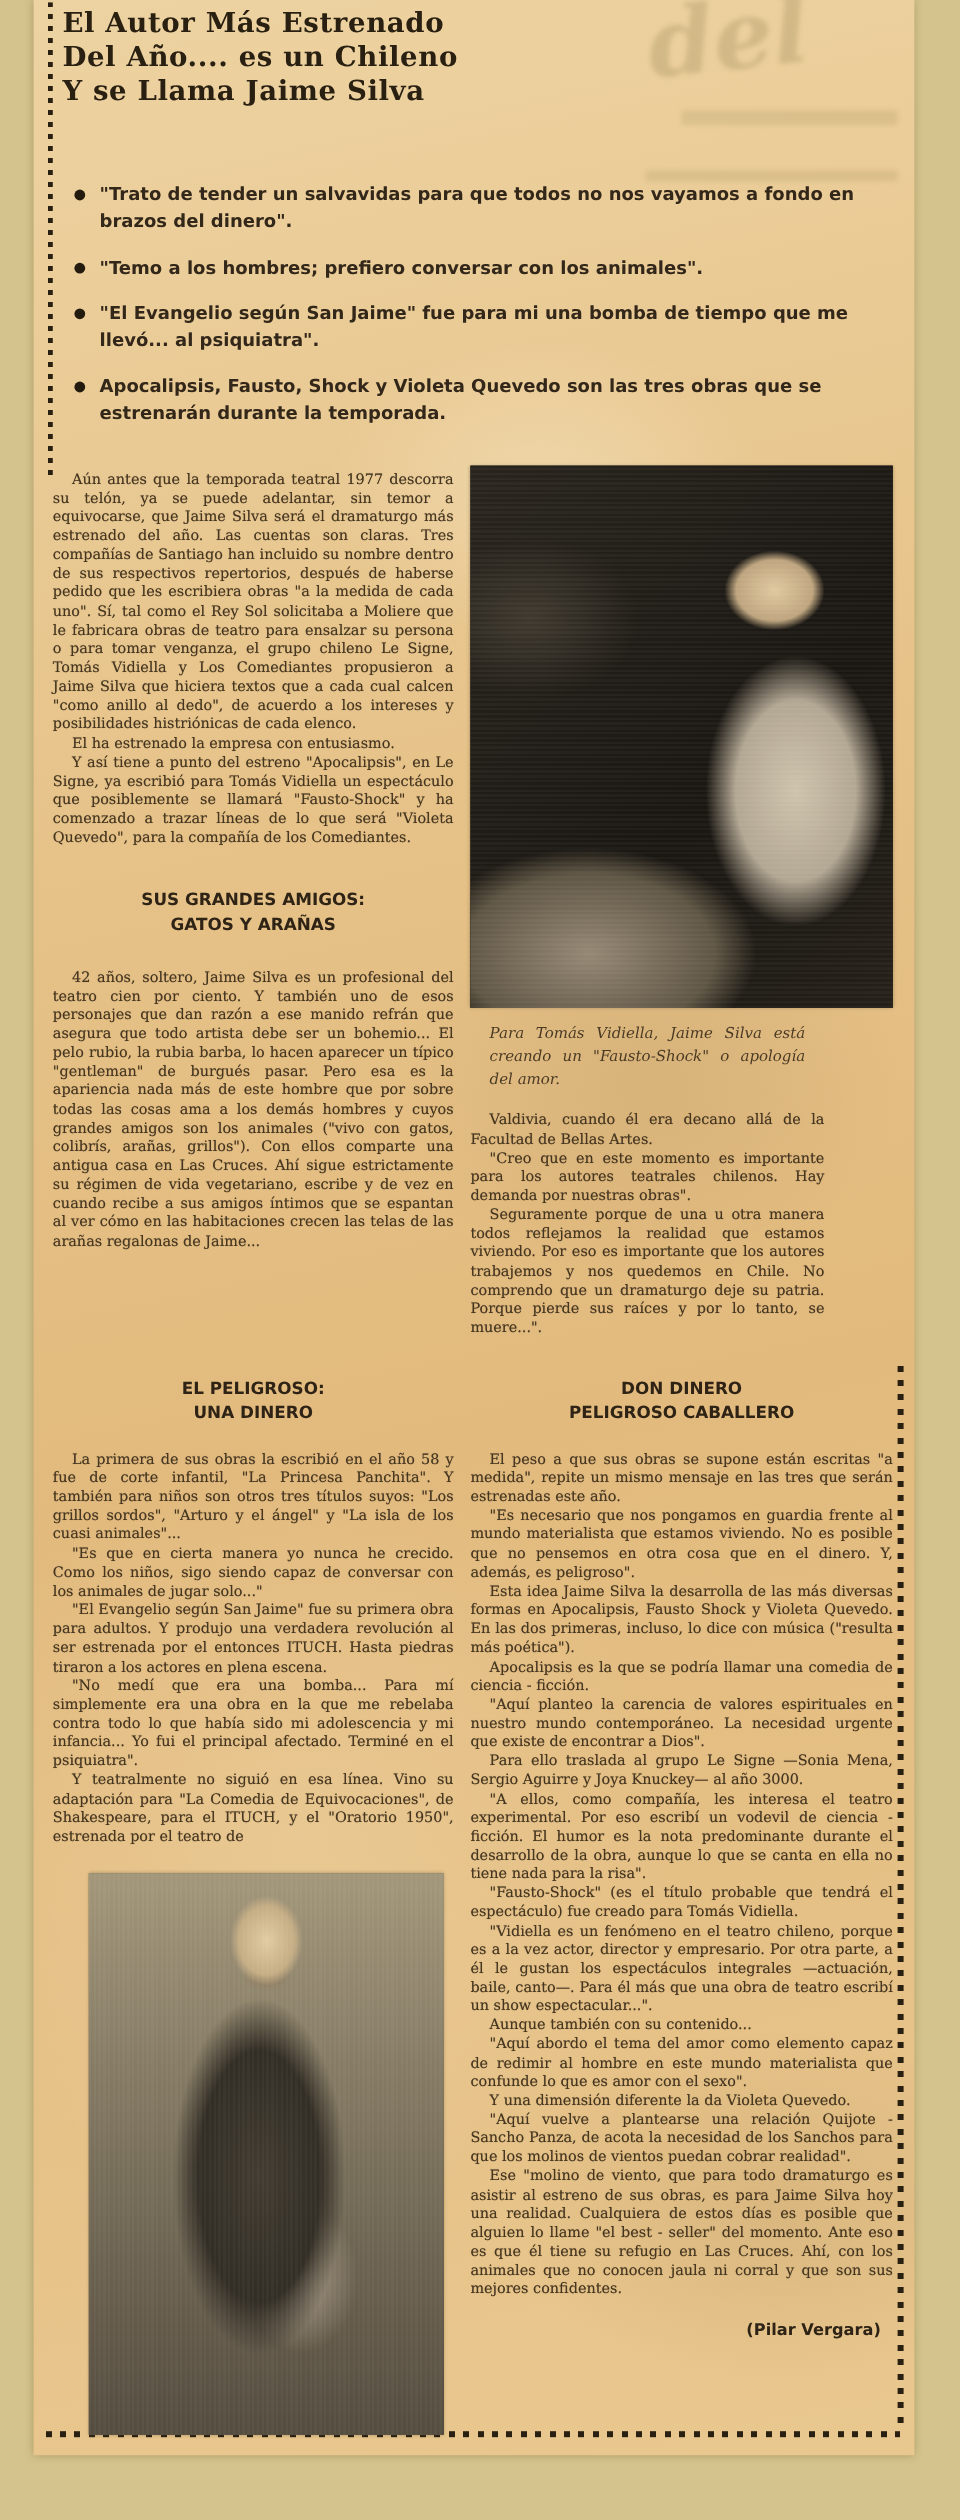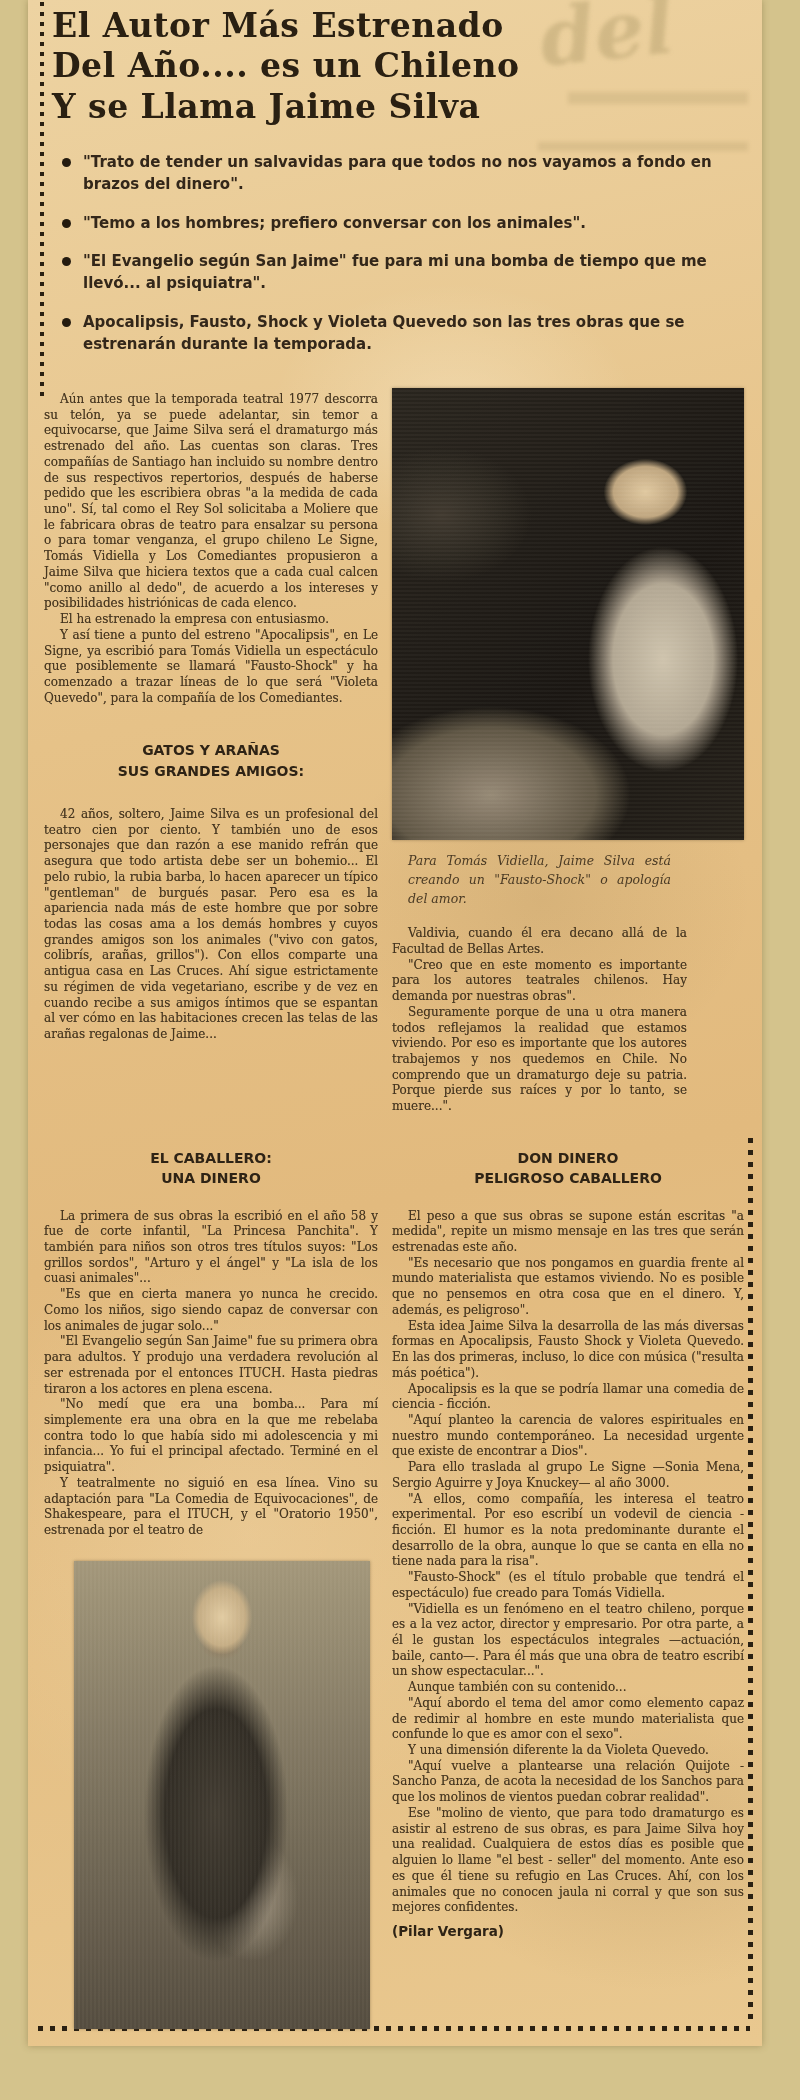--- a/index.html
+++ b/index.html
@@ -22,21 +22,21 @@
   .dotted-v-left{position:absolute;left:12px;top:2px;width:4px;height:396px;
     background:repeating-linear-gradient(to bottom,#2a2012 0 4px,transparent 4px 10px);}
   .dotted-v-right{position:absolute;right:9px;top:1138px;width:5px;height:884px;
     background:repeating-linear-gradient(to bottom,#2a2012 0 5px,transparent 5px 12px);}
   .dotted-h-bottom{position:absolute;left:10px;top:2026px;height:5px;width:712px;
     background:repeating-linear-gradient(to right,#2a2012 0 5px,transparent 5px 12px);}
 
   .headline{
     position:absolute;left:24px;top:6px;width:540px;
     font-family:"DejaVu Serif", serif;font-weight:bold;
-    font-size:33px;line-height:1.22;color:#2a2012;letter-spacing:0.5px;
+    font-size:23px;line-height:1.22;color:#2a2012;letter-spacing:0.5px;
   }
   .ghost{
     position:absolute;left:512px;top:-14px;
     font:bold italic 78px "DejaVu Serif", serif;color:rgba(135,120,70,0.26);
     transform:rotate(-6deg);filter:blur(2px);pointer-events:none;
   }
   .ghost-bar{position:absolute;background:rgba(120,105,60,0.14);filter:blur(2px);}
   .gb1{left:540px;top:92px;width:180px;height:12px;}
   .gb2{left:510px;top:142px;width:210px;height:9px;}
 
@@ -52,22 +52,22 @@
   .col1b{left:16px;top:1148px;width:334px;}
   .col2b{left:364px;top:1148px;width:352px;}
 
   p.body{font:12px/1.31 "DejaVu Serif", serif;color:#463620;text-align:justify;
     margin:0;text-indent:16px;text-shadow:0 0 0.6px rgba(70,54,32,0.55);}
   .subhead{font-family:"DejaVu Sans", sans-serif;font-weight:bold;font-size:14px;
     line-height:1.45;text-align:center;color:#2e2315;margin:0 0 20px;}
   .subhead.mid{margin:34px 0 26px;}
   .caption{font:italic 12.5px/1.5 "DejaVu Serif", serif;color:#4a3a24;
     text-align:justify;margin:12px 6px 18px;padding:0 10px;}
-  .byline{text-align:left;font-family:"DejaVu Sans", sans-serif;font-weight:bold;
-    font-size:13.5px;color:#2e2315;margin-top:7px;padding-right:10px;}
+  .byline{text-align:right;font-family:"DejaVu Sans", sans-serif;font-weight:bold;
+    font-size:13.5px;color:#2e2315;margin-top:18px;padding-right:10px;}
 
   .photo{filter:sepia(0.25) contrast(0.96);box-shadow:0 0 3px rgba(60,45,15,0.4);}
   .photo1{width:352px;height:452px;
     background-color:#181411;
     background-image:
       repeating-linear-gradient(0deg, rgba(255,255,255,0.03) 0 2px, transparent 2px 4px),
       radial-gradient(ellipse 58px 46px at 72% 23%, #d8c19a 0%, #b99e77 55%, transparent 72%),
       radial-gradient(ellipse 100px 150px at 77% 60%, #c2bcae 0%, #a8a093 50%, transparent 75%),
       radial-gradient(ellipse 175px 110px at 28% 90%, #8d8273 0%, #59503f 60%, transparent 80%),
       radial-gradient(ellipse 120px 90px at 14% 28%, #3a332a 0%, transparent 75%),
@@ -120,37 +120,37 @@
       <span class="bullet-dot"></span>
       <span>Apocalipsis, Fausto,  Shock y Violeta Quevedo son las tres obras que se estrenarán durante la temporada.</span>
     </div>
   </div>
 
   <div class="col col1a">
     <p class="body">Aún antes que la temporada teatral 1977 descorra su telón, ya se puede adelantar, sin temor a equivocarse, que Jaime Silva será el dramaturgo más estrenado del año. Las cuentas son claras. Tres compañías de Santiago han incluido su nombre dentro de sus respectivos repertorios, después de haberse pedido que les escribiera obras "a la medida de cada uno". Sí, tal como el Rey Sol solicitaba a Moliere que le fabricara obras de teatro para ensalzar su persona o para tomar venganza, el grupo chileno Le Signe, Tomás Vidiella y Los Comediantes propusieron a Jaime Silva que hiciera textos que a cada cual calcen "como anillo al dedo", de acuerdo a los intereses y posibilidades histriónicas de cada elenco.</p>
     <p class="body">El ha estrenado la empresa con entusiasmo.</p>
     <p class="body">Y así tiene a punto del estreno "Apocalipsis", en Le Signe, ya escribió para Tomás Vidiella un espectáculo que posiblemente se llamará "Fausto-Shock" y ha comenzado a trazar líneas de lo que será "Violeta Quevedo", para la compañía de los Comediantes.</p>
     <div class="subhead mid">
+      <div>SUS GRANDES AMIGOS:</div>
       <div>GATOS Y ARAÑAS</div>
-      <div>SUS GRANDES AMIGOS:</div>
     </div>
     <p class="body">42 años, soltero, Jaime Silva es un profesional del teatro cien por ciento. Y también uno de esos personajes que dan razón a ese manido refrán que asegura que todo artista debe ser un bohemio... El pelo rubio, la rubia barba, lo hacen aparecer un típico "gentleman" de burgués pasar. Pero esa es la apariencia nada más de este hombre que por sobre todas las cosas ama a los demás hombres y cuyos grandes amigos son los animales ("vivo con gatos, colibrís, arañas, grillos"). Con ellos comparte una antigua casa en Las Cruces. Ahí sigue estrictamente su régimen de vida vegetariano, escribe y de vez en cuando recibe a sus amigos íntimos que se espantan al ver cómo en las habitaciones crecen las telas de las arañas regalonas de Jaime...</p>
   </div>
 
   <div class="col col2a">
     <div class="photo photo1"></div>
     <div class="caption">Para Tomás Vidiella, Jaime Silva está creando un "Fausto-Shock" o apología del amor.</div>
     <p class="body">Valdivia, cuando él era decano allá de la Facultad de Bellas Artes.</p>
     <p class="body">"Creo que en este momento es importante para los autores teatrales chilenos. Hay demanda por nuestras obras".</p>
     <p class="body">Seguramente porque de una u otra manera todos reflejamos la realidad que estamos viviendo. Por eso es importante que los autores trabajemos y nos quedemos en Chile. No comprendo que un dramaturgo deje su patria. Porque pierde sus raíces y por lo tanto, se muere...".</p>
   </div>
 
   <div class="col col1b">
     <div class="subhead">
-      <div>EL CABALLERO:</div>
+      <div>EL PELIGROSO:</div>
       <div>UNA DINERO</div>
     </div>
     <p class="body">La primera de sus obras la escribió en el año 58 y fue de corte infantil, "La Princesa Panchita". Y también para niños son otros tres títulos suyos: "Los grillos sordos", "Arturo y el ángel" y "La isla de los cuasi animales"...</p>
     <p class="body">"Es que en cierta manera yo nunca he crecido. Como los niños, sigo siendo capaz de conversar con los animales de jugar solo..."</p>
     <p class="body">"El Evangelio según San Jaime" fue su primera obra para adultos. Y produjo una verdadera revolución al ser estrenada por el entonces ITUCH. Hasta piedras tiraron a los actores en plena escena.</p>
     <p class="body">"No medí que era una bomba... Para mí simplemente era una obra en la que me rebelaba contra todo lo que había sido mi adolescencia y mi infancia... Yo fui el principal afectado. Terminé en el psiquiatra".</p>
     <p class="body">Y teatralmente no siguió en esa línea. Vino su adaptación para "La Comedia de Equivocaciones", de Shakespeare, para el ITUCH, y el "Oratorio 1950", estrenada por el teatro de</p>
     <div class="photo photo2"></div>
   </div>
 

